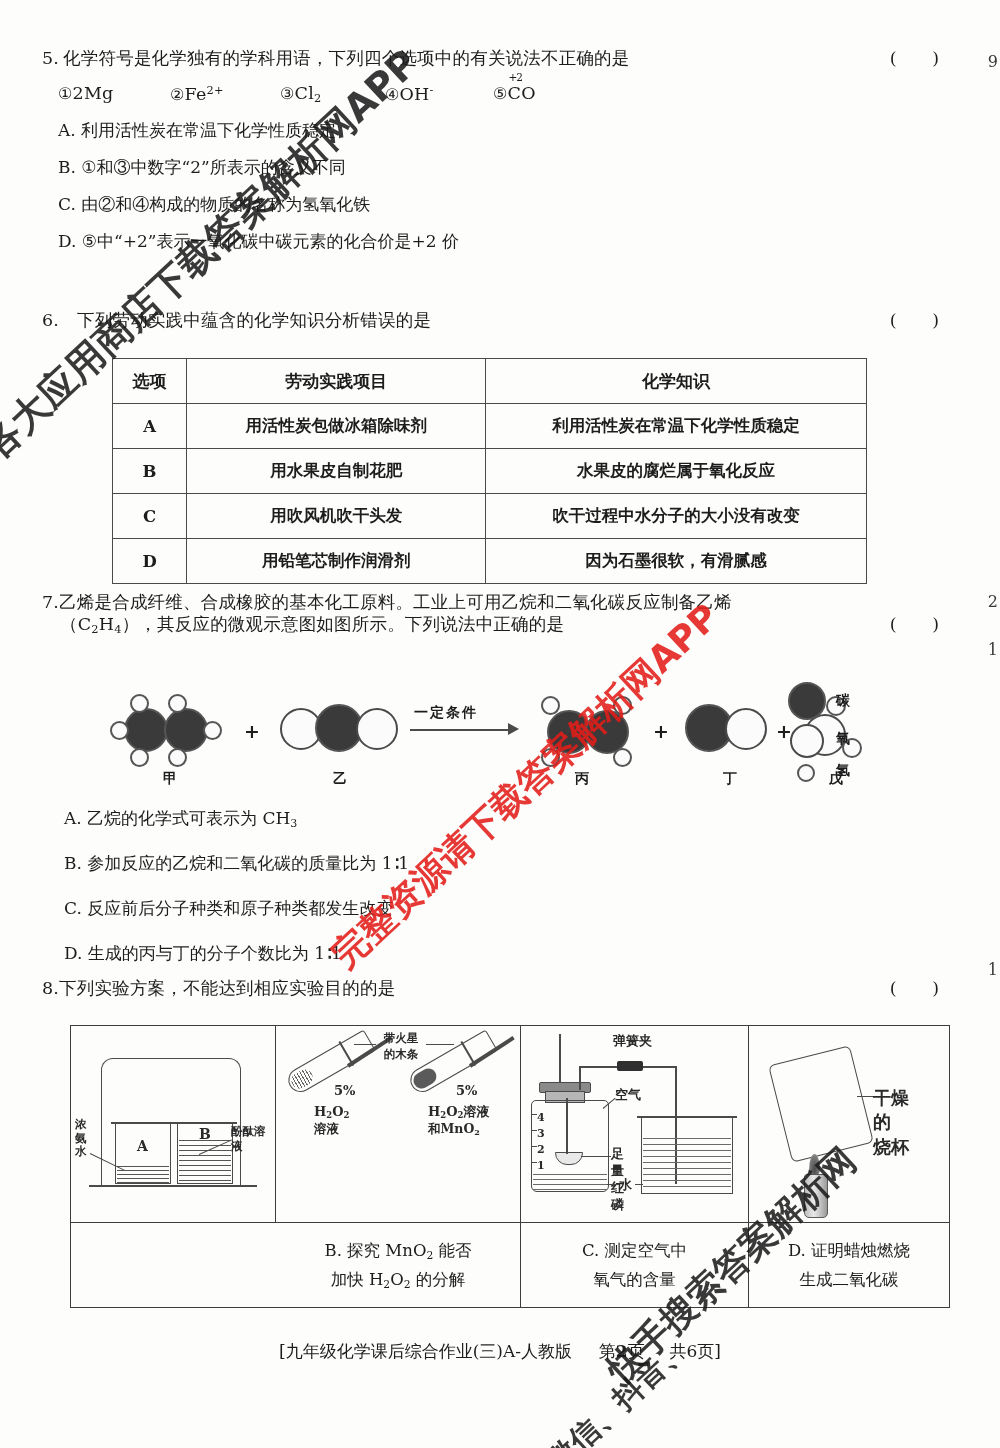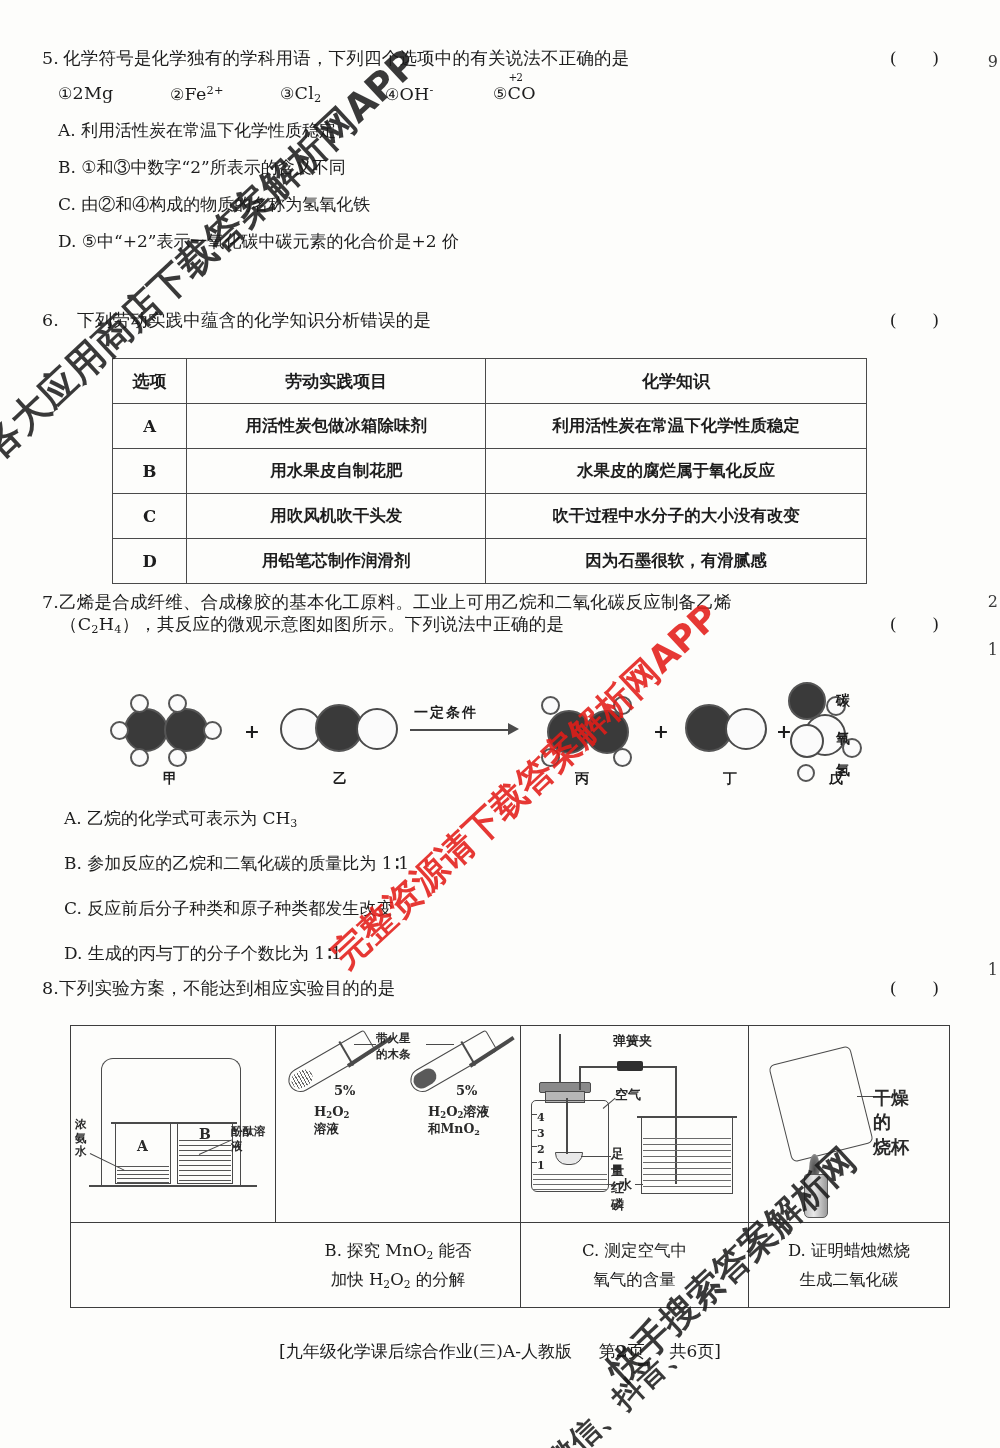--- a/index.html
+++ b/index.html
@@ -331,21 +331,21 @@
       <div style="position:absolute;left:136px;top:48px;width:92px;height:24px;
            transform:rotate(-30deg);transform-origin:left center;">
         <div class="dstroke" style="position:absolute;left:0;top:0;width:92px;height:24px;border-radius:12px 3px 3px 12px;"></div>
         <div style="position:absolute;left:3px;top:4px;width:24px;height:16px;border-radius:8px;background:#5a5a5a;"></div>
         <div style="position:absolute;left:64px;top:-2px;width:2px;height:28px;background:#4a4a4a;"></div>
       </div>
 
       <div style="position:absolute;left:194px;top:38px;width:52px;height:4px;
            transform:rotate(-33deg);transform-origin:left center;background:#4a4a4a;"></div>
 
-      <div class="dlabel" style="left:100px;top:5px;line-height:1.35;text-align:left;width:50px;">
+      <div class="dlabel" style="left:100px;top:5px;line-height:1.35;text-align:center;width:50px;">
         <div>带火星</div>
         <div>的木条</div>
       </div>
       <div class="dline" style="left:78px;top:18px;width:22px;"></div>
       <div class="dline" style="left:150px;top:18px;width:28px;"></div>
 
       <div class="dlabel" style="left:58px;top:58px;font-size:13px;">5%</div>
       <div class="dlabel" style="left:38px;top:78px;line-height:1.3;">
         <span style="font-size:13px;">H<sub>2</sub>O<sub>2</sub></span><br><span style="font-size:12.5px;">溶液</span>
       </div>

